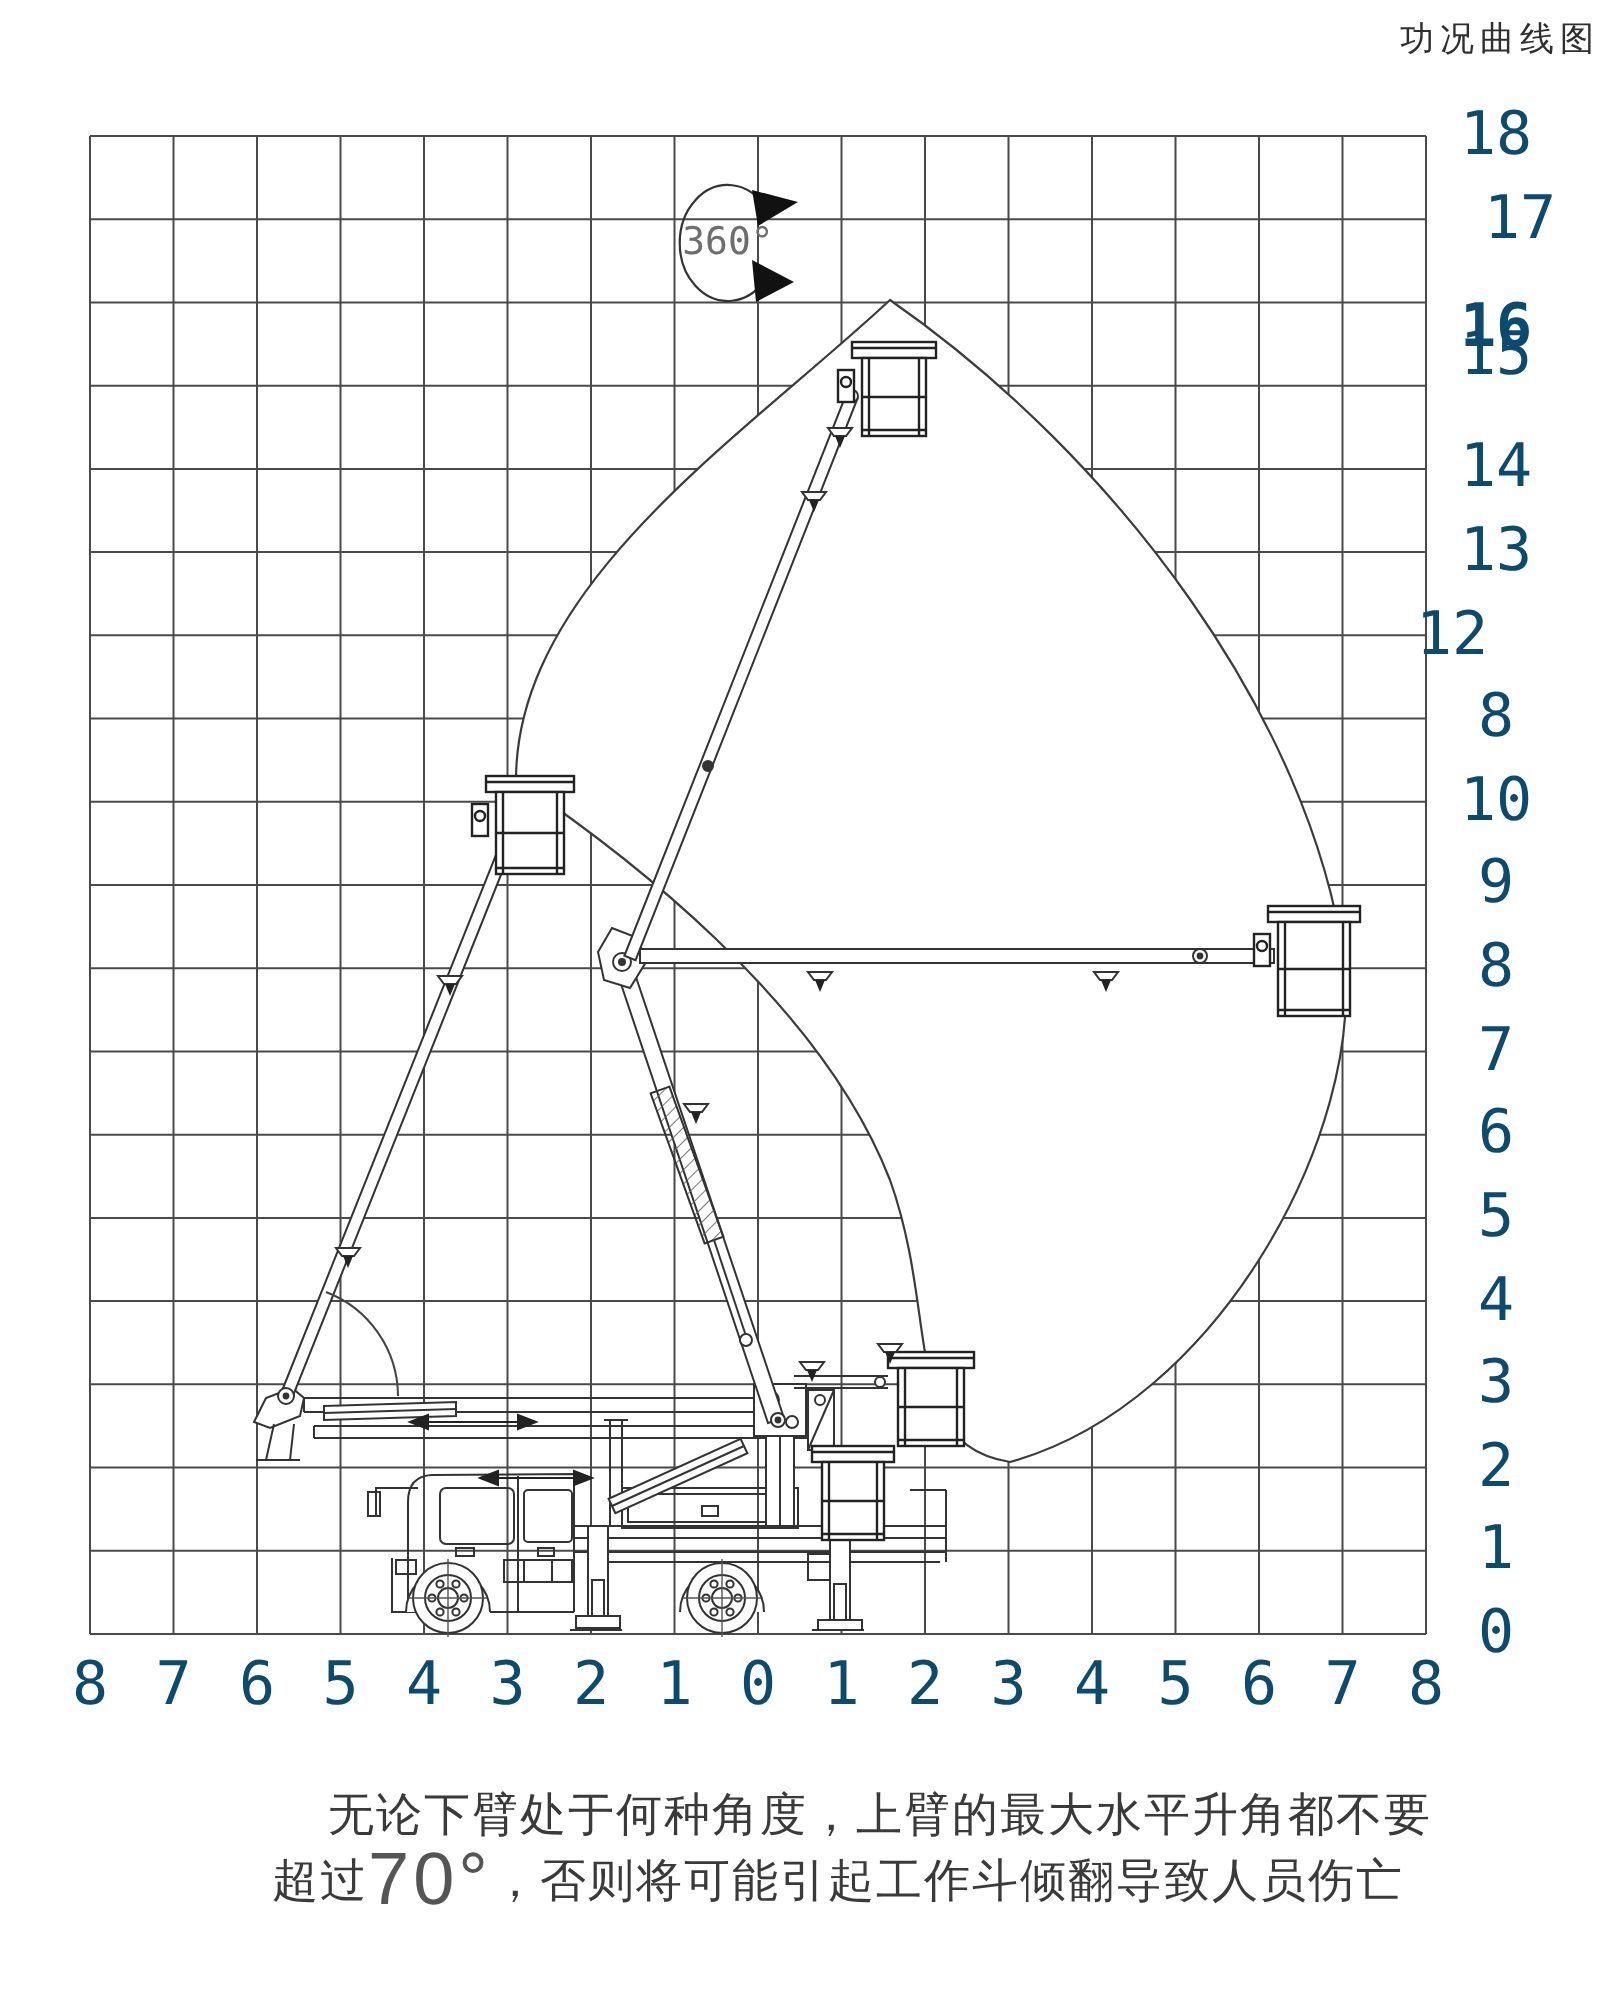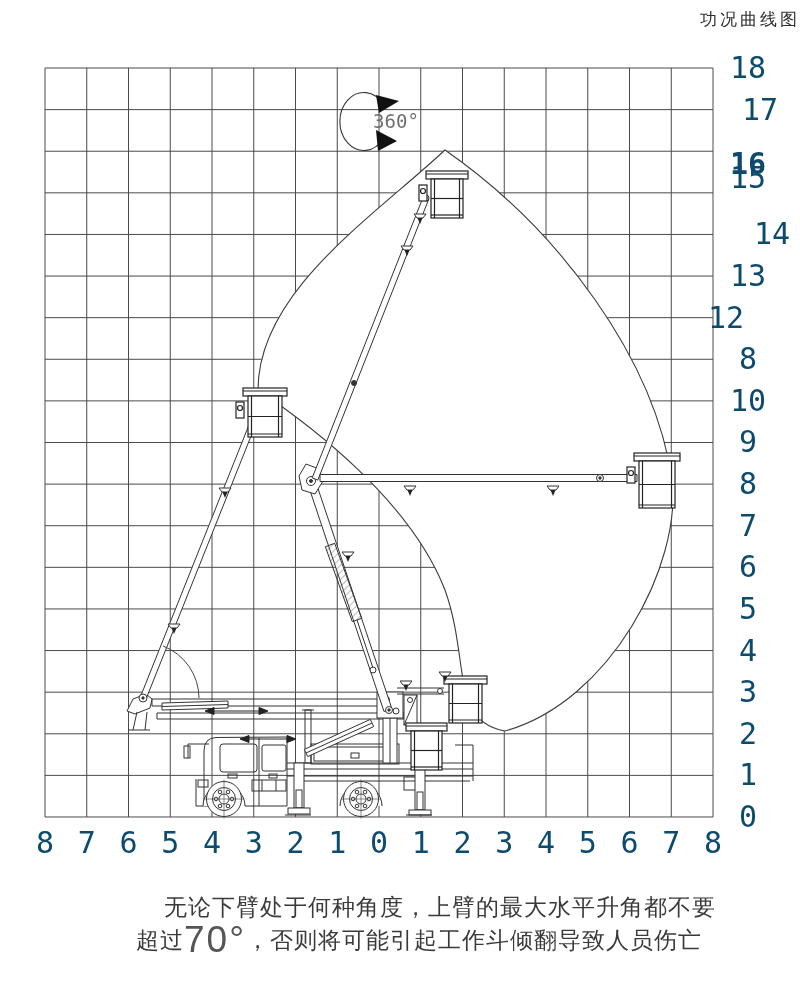--- a/index.html
+++ b/index.html
@@ -6,21 +6,21 @@
   #stage{position:relative;width:800px;height:1000px;background:#ffffff;overflow:hidden;
          font-family:"Liberation Sans","DejaVu Sans",sans-serif;}
   #cad{position:absolute;left:0;top:0;}
   .title{position:absolute;left:0;top:8px;width:800px;text-align:right;
          font-size:17px;letter-spacing:3px;color:#2f2f2f;}
   .axis-label{position:absolute;width:44px;text-align:center;line-height:32px;
          font-family:"DejaVu Sans Mono","Liberation Mono",monospace;
          font-size:30px;font-weight:400;color:#0c4a6e;}
   .rot-label{position:absolute;left:338px;top:110px;width:52px;text-align:center;
          font-family:"DejaVu Sans Mono","Liberation Mono",monospace;
-         font-size:19px;color:#6e6e6e;margin-left:32px;}
+         font-size:19px;color:#6e6e6e;}
   .caption{position:absolute;left:0;width:800px;text-align:center;color:#3a3a3a;}
   .caption.l1{top:892px;font-size:23px;letter-spacing:1px;padding-left:40px;}
   .caption.l2{top:921px;font-size:23px;letter-spacing:1px;padding-left:19px;}
   .cap-angle{font-size:37px;font-weight:200;color:#555;letter-spacing:2px;
          vertical-align:-4px;line-height:1;}
 </style>
 </head>
 <body>
 
 <div id="stage">
@@ -319,21 +319,21 @@
       <div class="axis-label" style="left: 565.75px; top: 827px;">5</div>
       <div class="axis-label" style="left: 607.5px; top: 827px;">6</div>
       <div class="axis-label" style="left: 649.25px; top: 827px;">7</div>
       <div class="axis-label" style="left: 691px; top: 827px;">8</div>
     </div>
   <div id="y-axis">
       <div class="axis-label" style="left: 726px; top: 52px;">18</div>
       <div class="axis-label" style="left: 726px; top: 93.611px; margin-left: 12px;">17</div>
       <div class="axis-label" style="left: 726px; top: 148px; font-weight: bold;">16</div>
       <div class="axis-label" style="left: 726px; top: 162px;">15</div>
-      <div class="axis-label" style="left: 750px; top: 218.444px;">14</div>
+      <div class="axis-label" style="left: 726px; top: 218.444px;">14</div>
       <div class="axis-label" style="left: 726px; top: 260.055px;">13</div>
       <div class="axis-label" style="left: 704px; top: 301.666px;">12</div>
       <div class="axis-label" style="left: 726px; top: 343.277px;">8</div>
       <div class="axis-label" style="left: 726px; top: 384.888px;">10</div>
       <div class="axis-label" style="left: 726px; top: 426.499px;">9</div>
       <div class="axis-label" style="left: 726px; top: 468.11px;">8</div>
       <div class="axis-label" style="left: 726px; top: 509.721px;">7</div>
       <div class="axis-label" style="left: 726px; top: 551.332px;">6</div>
       <div class="axis-label" style="left: 726px; top: 592.943px;">5</div>
       <div class="axis-label" style="left: 726px; top: 634.554px;">4</div>

